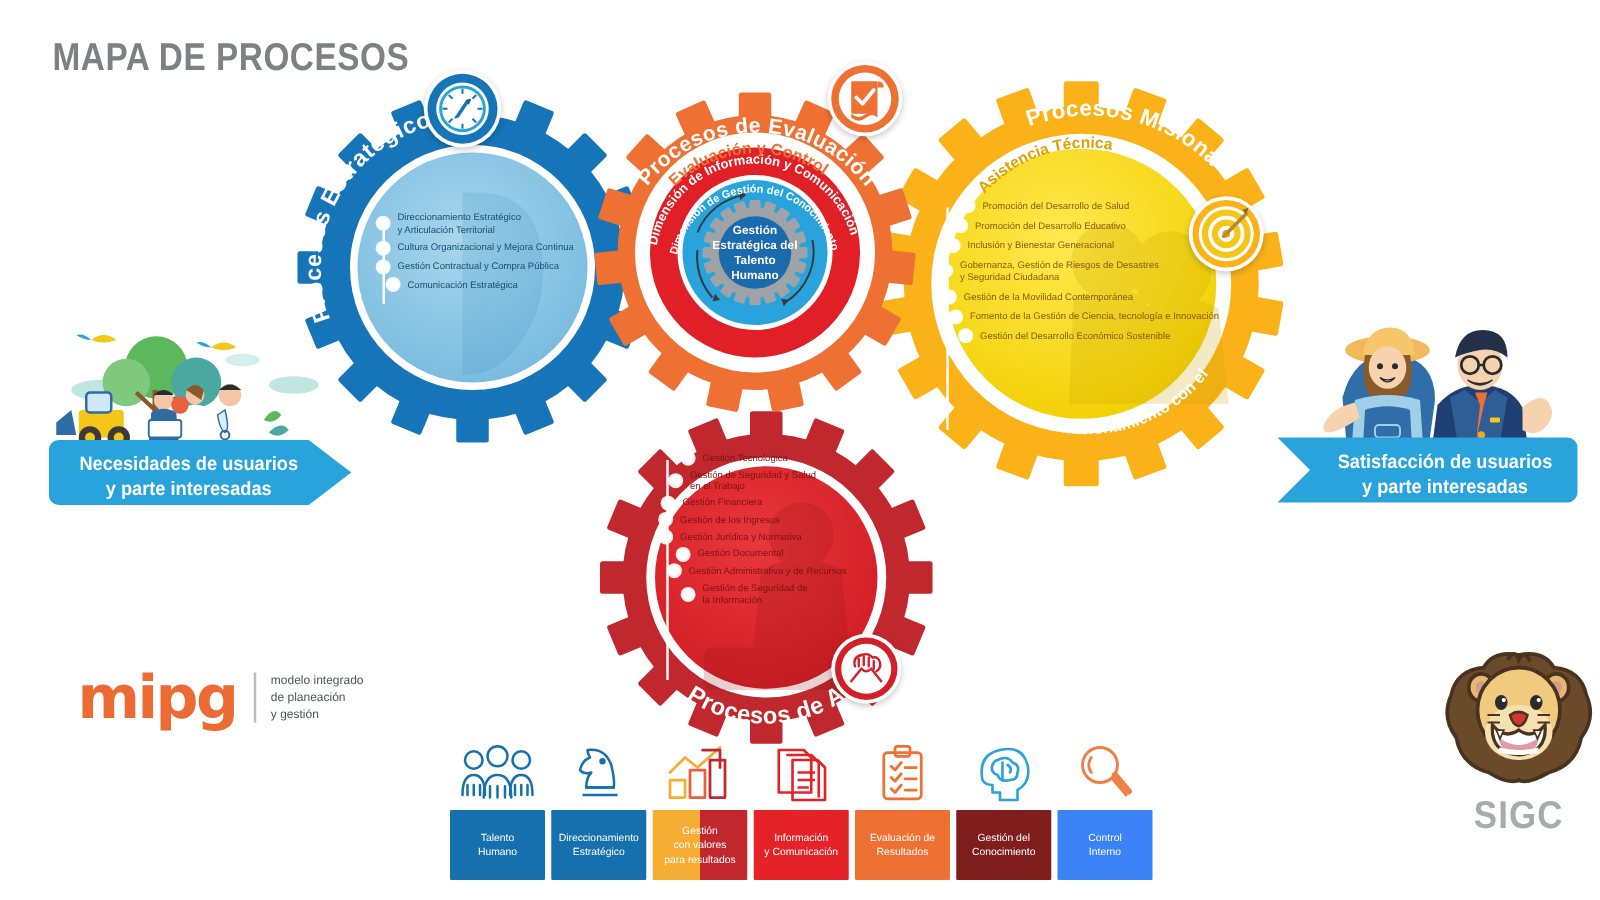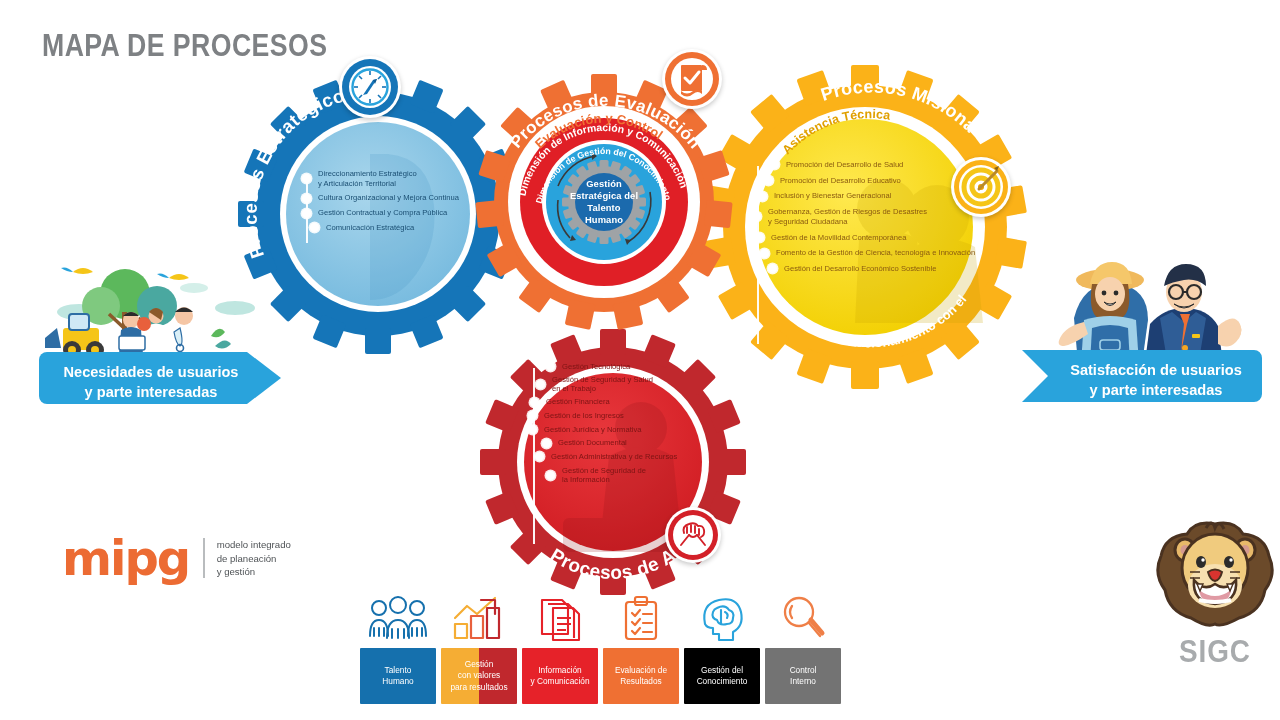--- a/index.html
+++ b/index.html
@@ -826,20 +826,35 @@
             <path d="M47 32 v8 M52 32 v8 M57 32 v8"></path>
           </g>
         </svg>
       </div>
       <div class="legend-box" style="background: rgb(21, 112, 173);">
         <span class="lbl">Talento
 Humano</span>
       </div>
     </div>
 
+    <div class="legend-item">
+      <div class="legend-icon">
+        <svg width="50" height="48" viewBox="0 0 50 48">
+          <g fill="none" stroke="#1570ad" stroke-width="2" stroke-linejoin="round">
+            <path d="M16 6 q14 -2 19 12 q3 12 2 18 h-22 q0 -8 4 -12 q-6 2 -9 -2 q2 -8 8 -10 q-2 -4 -2 -6z"></path>
+            <path d="M14 36 h24 M12 42 h28"></path>
+            <circle cx="28" cy="15" r="1.6" fill="#1570ad"></circle>
+          </g>
+        </svg>
+      </div>
+      <div class="legend-box" style="background: rgb(21, 112, 173);">
+        <span class="lbl">Direccionamiento
+Estratégico</span>
+      </div>
+    </div>
 
     <div class="legend-item">
       <div class="legend-icon">
         <svg width="56" height="48" viewBox="0 0 56 48">
           <g fill="none" stroke-width="2.2" stroke-linecap="round" stroke-linejoin="round">
             <path d="M4 24 L16 12 L26 20 L44 4" stroke="#f5ad34"></path>
             <path d="M30 6 h14 v14" stroke="#c0282d"></path>
             <rect x="4" y="30" width="12" height="14" stroke="#f5ad34"></rect>
             <rect x="20" y="22" width="12" height="22" stroke="#e8603c"></rect>
             <rect x="36" y="14" width="12" height="30" stroke="#c0282d"></rect>
@@ -893,38 +908,38 @@
     <div class="legend-item">
       <div class="legend-icon">
         <svg width="50" height="48" viewBox="0 0 50 48">
           <g fill="none" stroke="#29a3dc" stroke-width="2.1" stroke-linejoin="round" stroke-linecap="round">
             <path d="M8 30 q-4 -20 14 -24 q18 -4 22 12 q3 14 -8 20 l0 8 h-14 l0 -6 h-6 l0 -6 q-6 0 -8 -4z"></path>
             <path d="M20 14 q8 -4 12 2 q6 2 4 8 q0 6 -6 6 q-8 2 -10 -4 q-6 -2 -4 -8 q1 -3 4 -4z"></path>
             <path d="M24 16 v14 M28 18 q4 2 2 6"></path>
           </g>
         </svg>
       </div>
-      <div class="legend-box" style="background: #000000;">
+      <div class="legend-box" style="background: #7f1d1d;">
         <span class="lbl">Gestión del
 Conocimiento</span>
       </div>
     </div>
 
     <div class="legend-item">
       <div class="legend-icon">
         <svg width="46" height="48" viewBox="0 0 46 48">
           <g fill="none" stroke="#ef7f47" stroke-width="2.3" stroke-linecap="round">
             <circle cx="19" cy="18" r="14"></circle>
             <path d="M12 12 q-4 6 0 12"></path>
             <path d="M29 29 L40 42"></path>
             <path d="M31 26 L42 39" stroke-width="5"></path>
           </g>
         </svg>
       </div>
-      <div class="legend-box" style="background: #737373;">
+      <div class="legend-box" style="background: #3b82f6;">
         <span class="lbl">Control
 Interno</span>
       </div>
     </div>
 
   </div>
 
 </div>
 
 </body></html>

